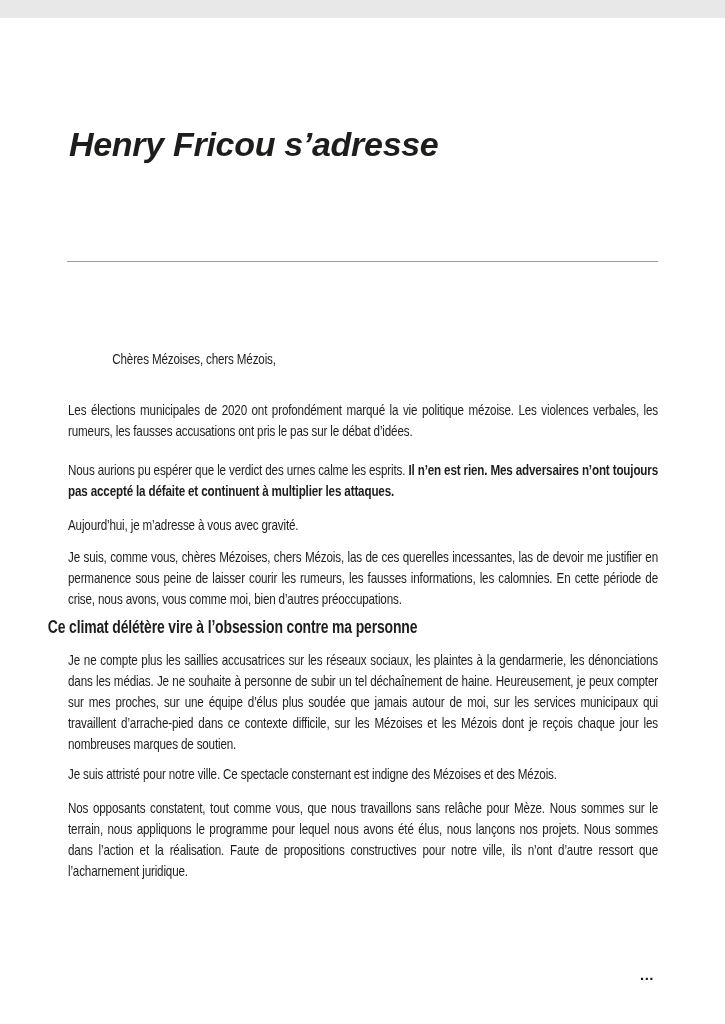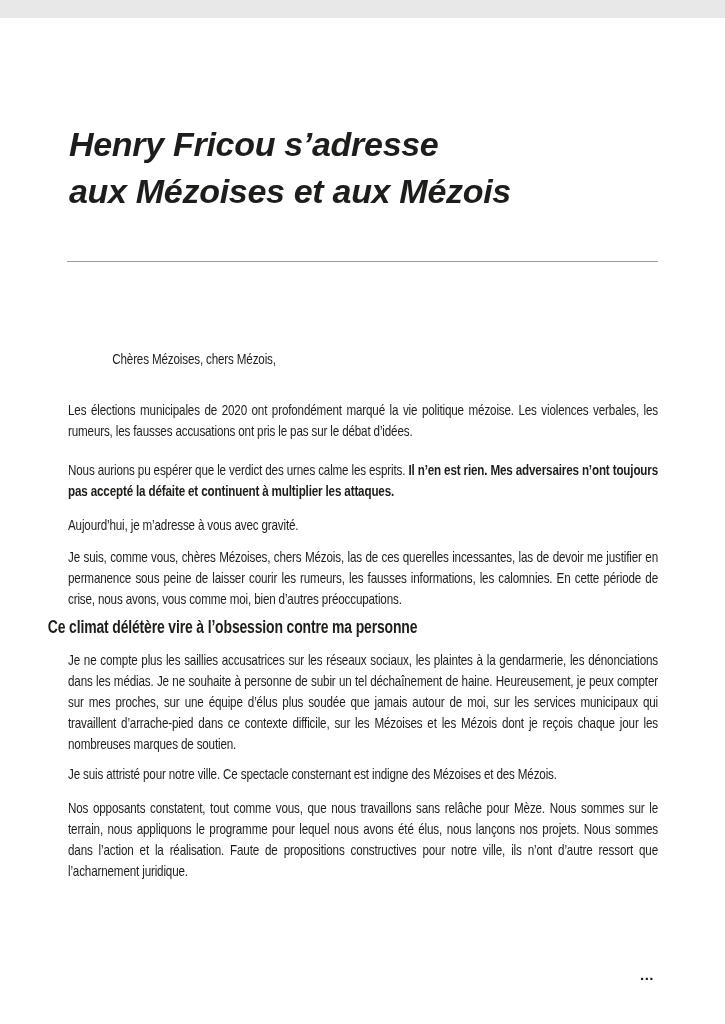--- a/index.html
+++ b/index.html
@@ -73,21 +73,20 @@
     color: #1d1d1b;
   }
 </style>
 </head>
 <body>
 
 <div class="page">
 
   <header class="title">
     <div>Henry Fricou s’adresse</div>
-    <div>aux Mézoises et aux Mézois</div>
   </header>
 
   <div class="rule"></div>
 
   <div class="content">
     <p class="salutation">Chères Mézoises, chers Mézois,</p>
 
     <p class="p-elections">Les élections municipales de 2020 ont profondément marqué la vie politique mézoise. Les violences verbales, les rumeurs, les fausses accusations ont pris le pas sur le débat d’idées.</p>
 
     <p class="p-verdict"><span>Nous aurions pu espérer que le verdict des urnes calme les esprits.</span> <span class="bold">Il n’en est rien. Mes adversaires n’ont toujours pas accepté la défaite et continuent à multiplier les attaques.</span></p>

